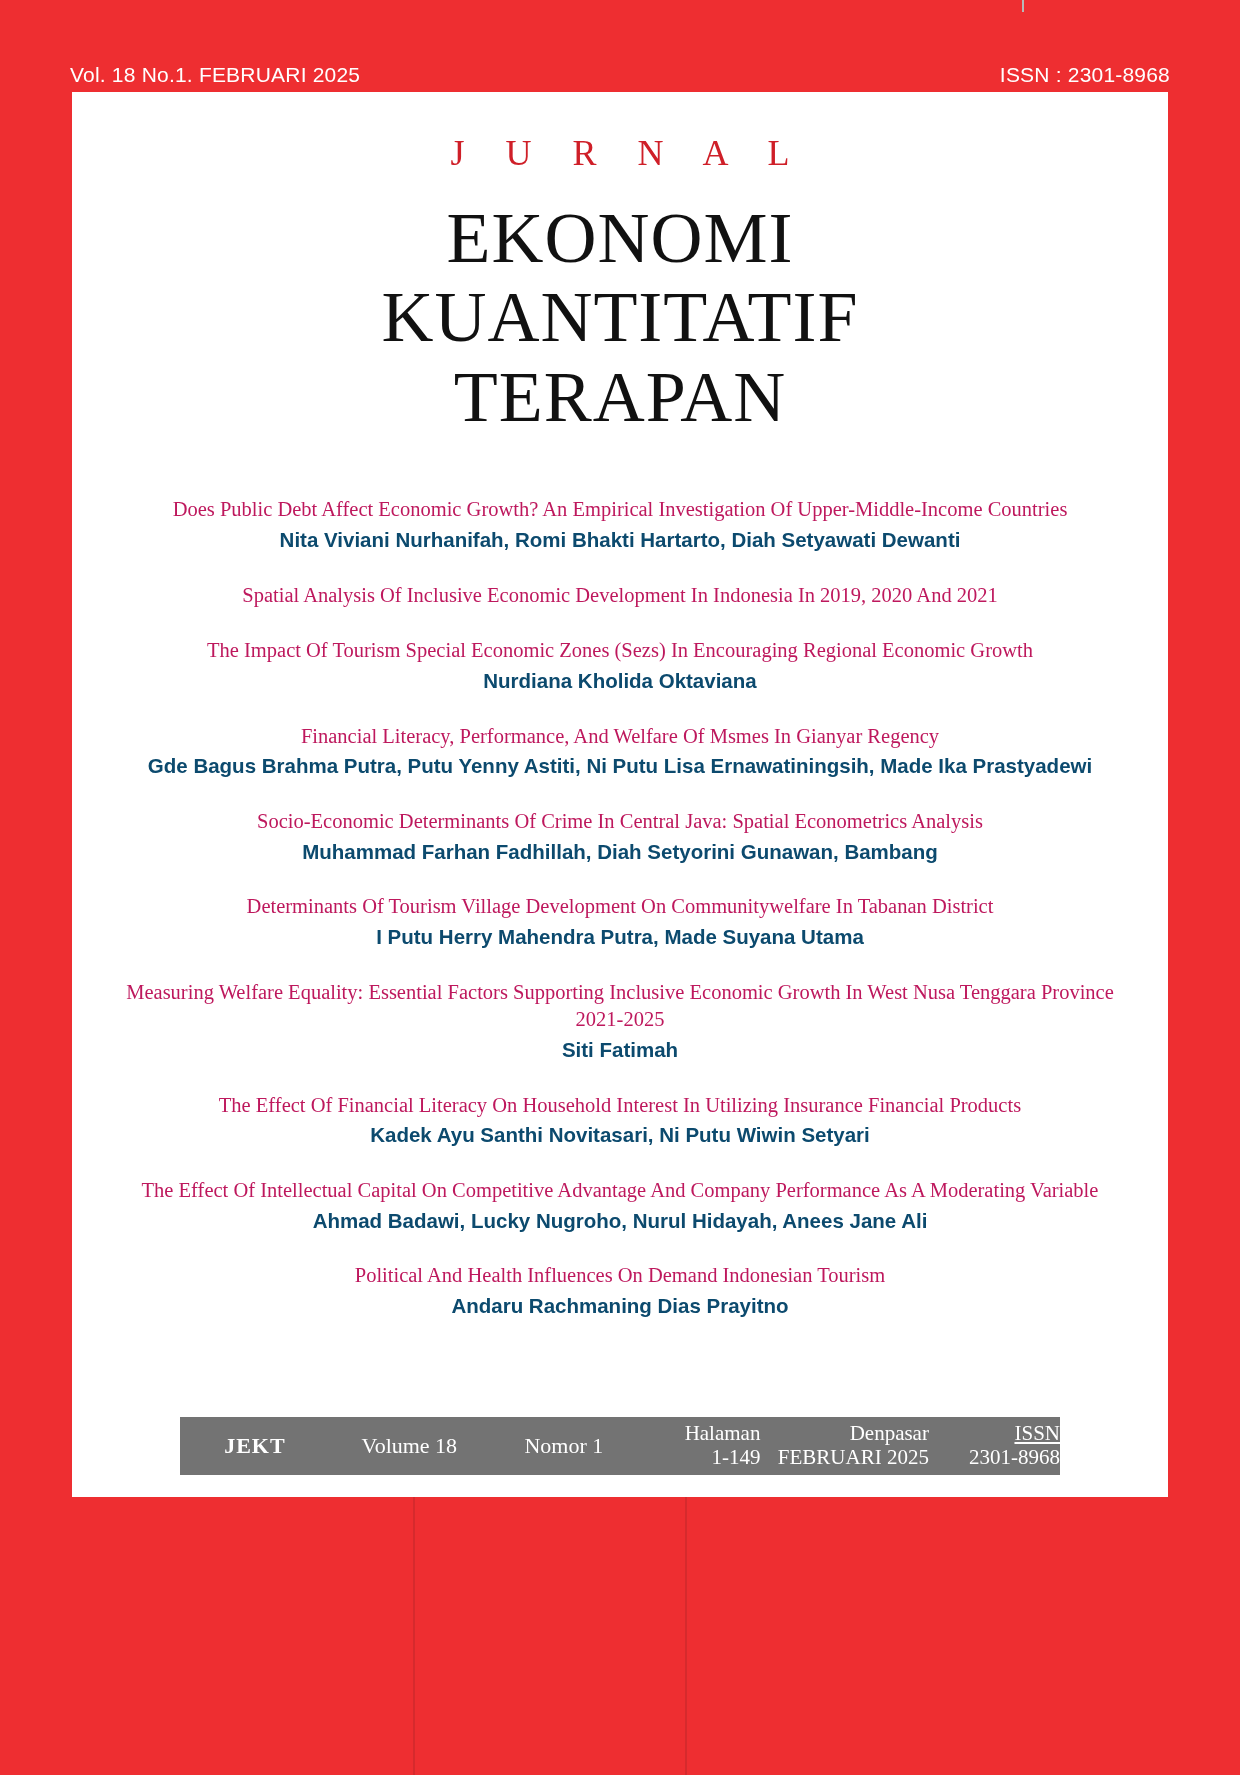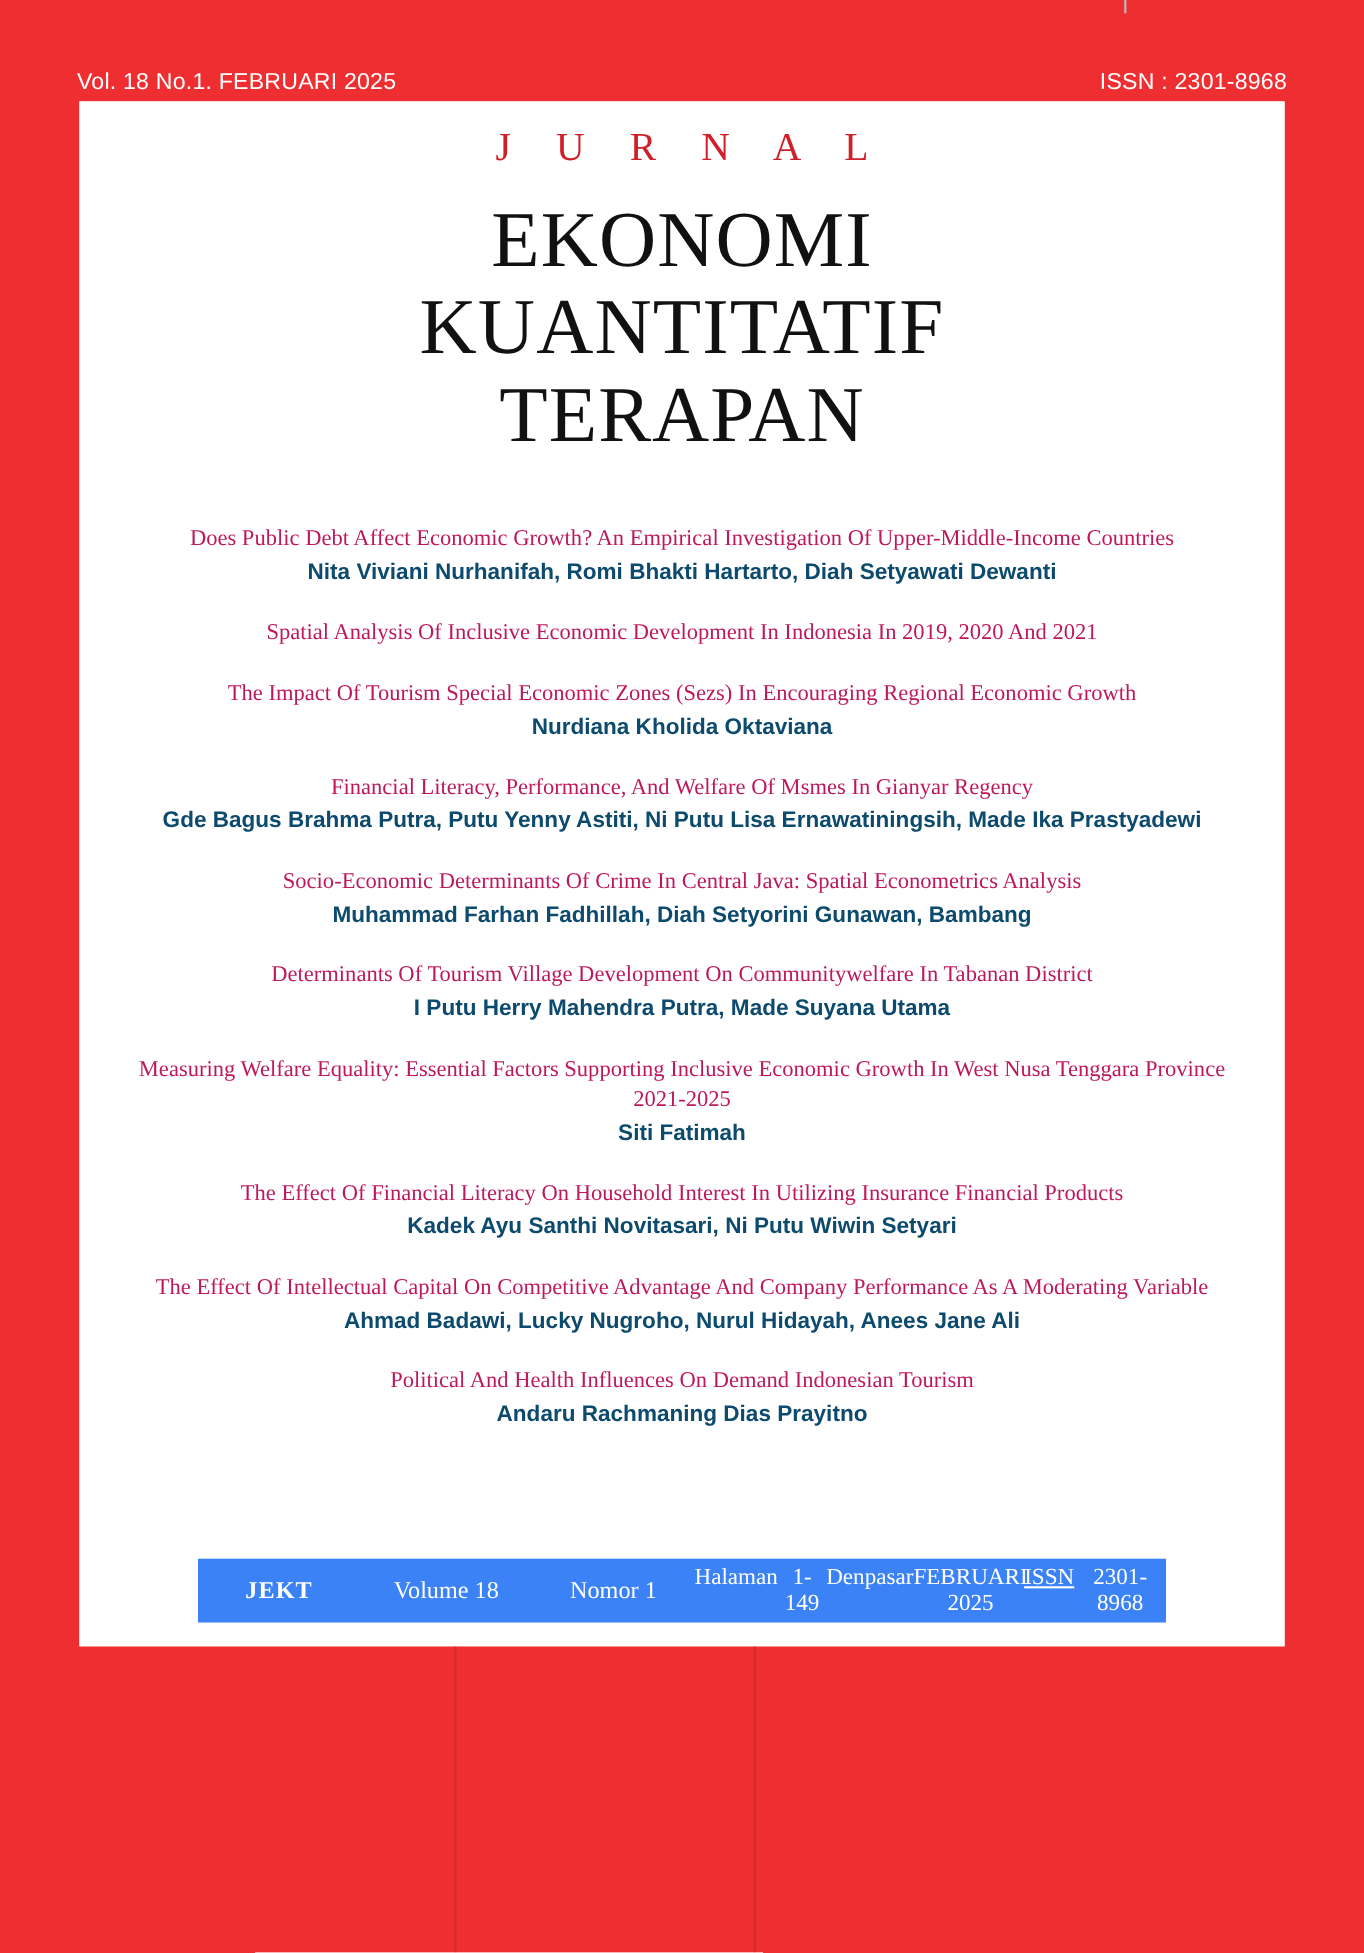--- a/index.html
+++ b/index.html
@@ -70,21 +70,21 @@
     top: 0;
     width: 2px;
     height: 278px;
     background: #d62a2d;
   }
   .footbar .v1 { left: 413px; }
   .footbar .v2 { left: 685px; }
 
   
   .masthead {
-    padding-top: 20px;
+    padding-top: 40px;
     text-align: center;
   }
   .jurnal-word {
     color: #cf1f28;
     font-family: "Liberation Serif", serif;
     font-size: 36px;
     letter-spacing: 16px;
     font-weight: 400;
     padding-left: 16px;
   }
@@ -124,40 +124,40 @@
     margin-top: 2px;
   }
 
   
   .strip {
     position: absolute;
     left: 108px;
     top: 1325px;
     width: 880px;
     height: 58px;
-    background: #3b82f6;
+    background: #737373;
     display: flex;
     align-items: center;
     font-family: "Liberation Serif", serif;
     color: #ffffff;
   }
   .strip-cell {
     text-align: center;
     font-size: 22px;
   }
   .c-jekt { width: 160px; font-weight: bold; letter-spacing: 1px; }
   .c-vol { width: 170px; }
   .c-nom { width: 160px; }
   .c-hal { width: 130px; }
   .c-den { width: 180px; }
   .c-issn { width: 140px; }
   .stack {
     display: flex;
-    flex-direction: row;
-    align-items: flex-start;
+    flex-direction: column;
+    align-items: flex-end;
     line-height: 1.12;
   }
   .stack .top { font-size: 21px; }
   .stack .bot { font-size: 21px; }
   .underlined { text-decoration: underline; }
 </style>
 </head>
 <body>
 
 <div class="page">

